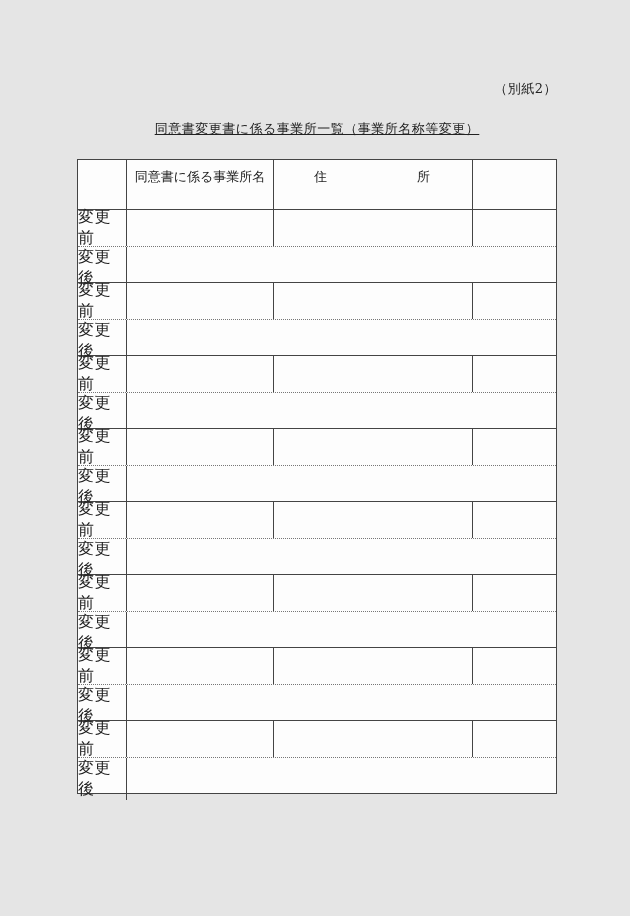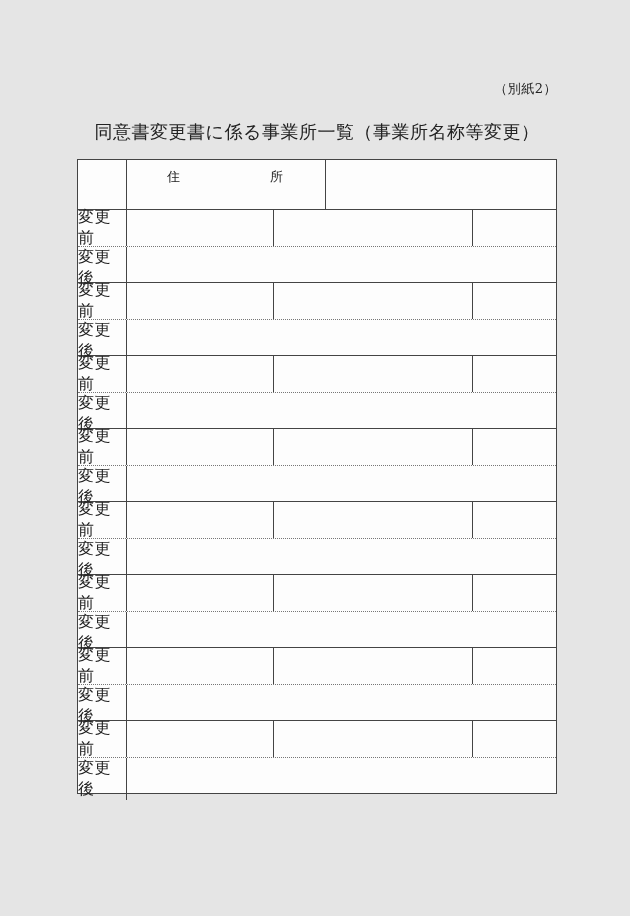--- a/index.html
+++ b/index.html
@@ -22,25 +22,26 @@
     padding-top: 80px;
   }
   .attachment-label {
     text-align: right;
     font-size: 13px;
     height: 17px;
     letter-spacing: 0.5px;
   }
   .doc-title {
     text-align: center;
-    font-size: 18px;
+    font-size: 13px;
     margin-top: 23px;
     height: 18px;
     letter-spacing: 0.5px;
     white-space: nowrap;
+    text-decoration: underline;
   }
   .form-table {
     margin-top: 21px;
     border: 1px solid #444;
     width: 478px;
     background: #fdfdfd;
   }
   .header-row {
     display: flex;
     height: 49px;
@@ -101,20 +102,21 @@
   <div class="sheet">
 
     <div class="attachment-label">（別紙2）</div>
 
     <div class="doc-title">同意書変更書に係る事業所一覧（事業所名称等変更）</div>
 
     <div class="form-table">
 
       <div class="header-row">
         <div class="cell c0"></div>
+        <div class="cell c1">同意書に係る事業所名</div>
         <div class="cell c2 address-header">
           <span>住</span>
           <span>所</span>
         </div>
       </div>
 
       <div>
 
           <div class="pair">
             <div class="row before">

